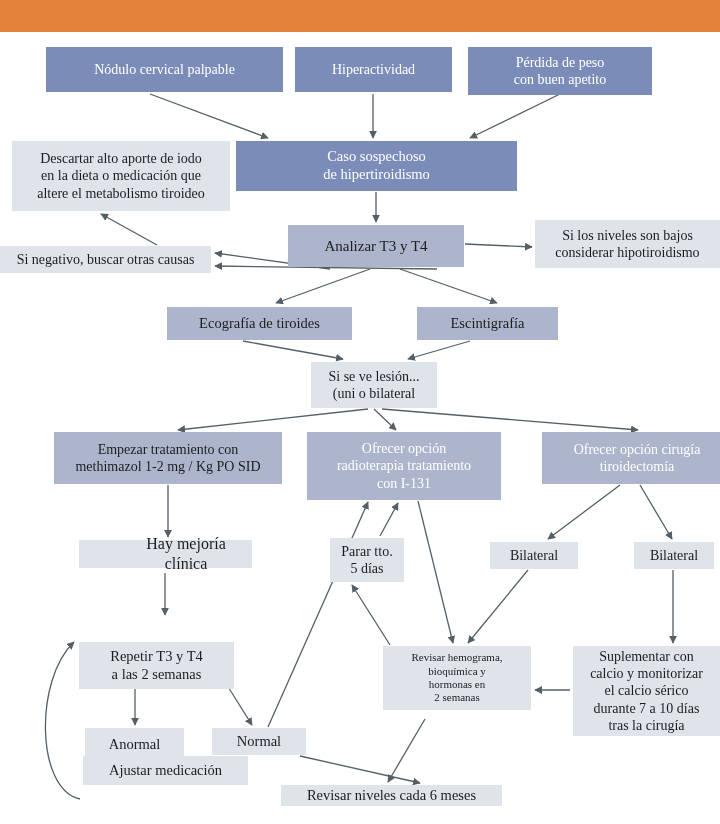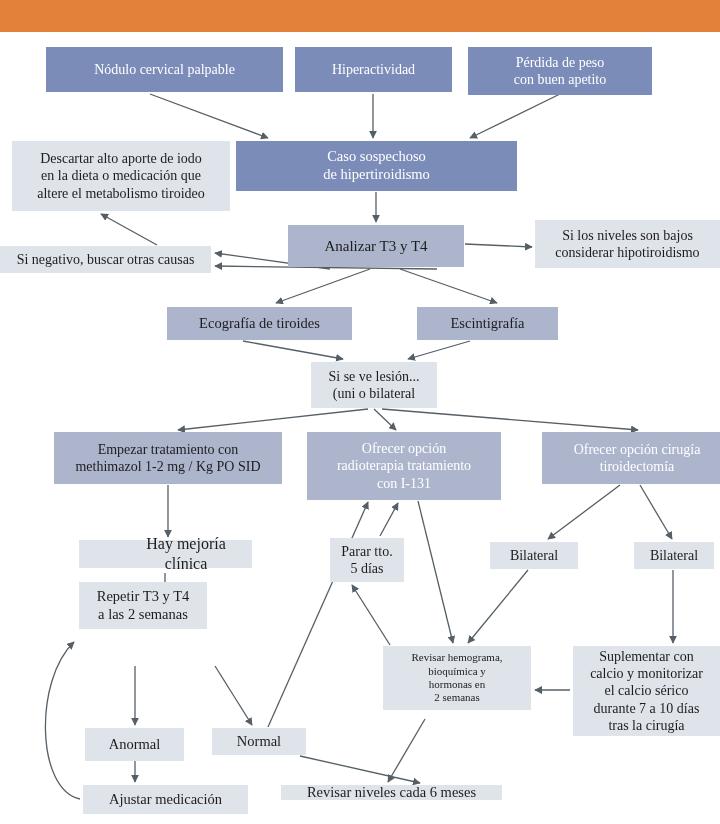--- a/index.html
+++ b/index.html
@@ -161,30 +161,30 @@
       <div class="node n-mid" style="left: 307px; top: 432px; width: 194px; height: 68px; font-size: 14px; color: rgb(255, 255, 255);">Ofrecer opción
 radioterapia tratamiento
 con I-131</div>
       <div class="node n-mid" style="left: 542px; top: 432px; width: 178px; height: 52px; font-size: 14px; color: rgb(255, 255, 255); padding-left: 16px;">Ofrecer opción cirugía
 tiroidectomía</div>
       <div class="node n-light" style="left: 79px; top: 540px; width: 173px; height: 28px; font-size: 16px; padding-left: 45px;">Hay mejoría clínica</div>
       <div class="node n-light" style="left: 330px; top: 538px; width: 74px; height: 44px; font-size: 14px;">Parar tto.
 5 días</div>
       <div class="node n-light" style="left: 490px; top: 542px; width: 88px; height: 27px; font-size: 14px;">Bilateral</div>
       <div class="node n-light" style="left: 634px; top: 542px; width: 80px; height: 27px; font-size: 14px;">Bilateral</div>
-      <div class="node n-light" style="left: 79px; top: 582px; width: 128px; height: 47px; font-size: 14.5px;">Repetir T3 y T4
+      <div class="node n-light" style="left: 79px; top: 642px; width: 155px; height: 47px; font-size: 14.5px;">Repetir T3 y T4
 a las 2 semanas</div>
       <div class="node n-light" style="left: 383px; top: 646px; width: 148px; height: 64px; font-size: 11px;">Revisar hemograma,
 bioquímica y
 hormonas en
 2 semanas</div>
       <div class="node n-light" style="left: 573px; top: 646px; width: 147px; height: 90px; font-size: 14px;">Suplementar con
 calcio y monitorizar
 el calcio sérico
 durante 7 a 10 días
 tras la cirugía</div>
       <div class="node n-light" style="left: 85px; top: 728px; width: 99px; height: 33px; font-size: 14.5px;">Anormal</div>
       <div class="node n-light" style="left: 212px; top: 728px; width: 94px; height: 27px; font-size: 14.5px;">Normal</div>
-      <div class="node n-light" style="left: 83px; top: 785px; width: 165px; height: 29px; font-size: 14.5px;">Ajustar medicación</div>
-      <div class="node n-light" style="left: 281px; top: 785px; width: 221px; height: 15px; font-size: 14.5px;">Revisar niveles cada 6 meses</div>
+      <div class="node n-light" style="left: 83px; top: 756px; width: 165px; height: 29px; font-size: 14.5px;">Ajustar medicación</div>
+      <div class="node n-light" style="left: 281px; top: 785px; width: 221px; height: 21px; font-size: 14.5px;">Revisar niveles cada 6 meses</div>
     </div>
 
 </div>
 
 </body></html>

